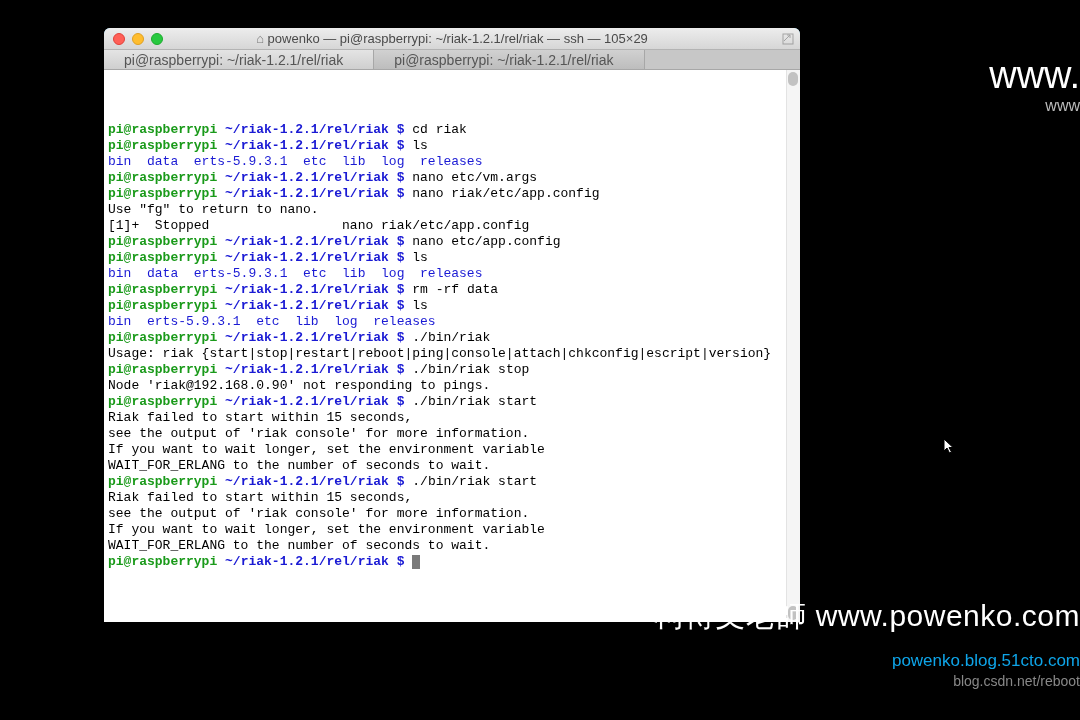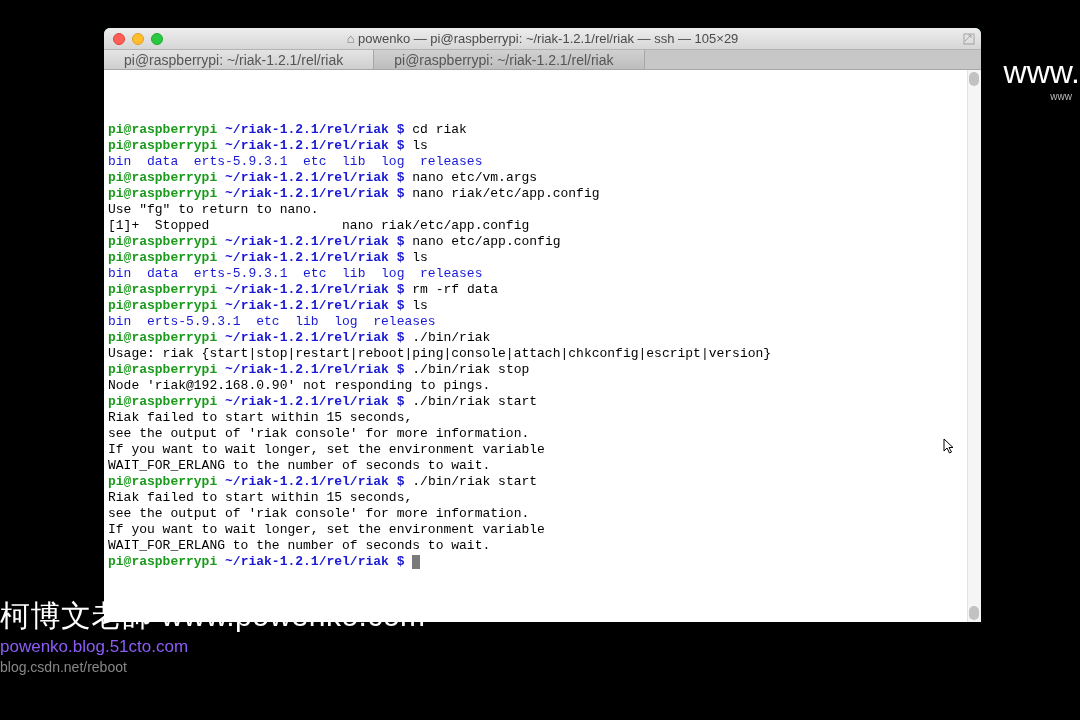--- a/index.html
+++ b/index.html
@@ -11,27 +11,27 @@
     font-family: Menlo, Monaco, "Courier New", monospace;
     position: relative;
   }
   .bg-text {
     position: absolute;
     right: 0;
     top: 54px;
     color: #fff;
     font-family: Arial, sans-serif;
   }
-  .bg-text .l1 { font-size: 32px; font-weight: 400; }
-  .bg-text .l2 { font-size: 10px; color: #bbb; text-align: right; padding-right: 8px; }
+  .bg-text .l1 { font-size: 38px; font-weight: 400; }
+  .bg-text .l2 { font-size: 16px; color: #bbb; text-align: right; }
   .terminal-window {
     position: absolute;
     left: 104px;
     top: 28px;
-    width: 877px;
+    width: 696px;
     background: #7dd3fc;
     border-radius: 6px 6px 0 0;
     box-shadow: 0 6px 24px rgba(0,0,0,.5);
   }
   .titlebar {
     height: 22px;
     background: linear-gradient(#ededed,#d6d6d6);
     border-bottom: 1px solid #b3b3b3;
     border-radius: 6px 6px 0 0;
     display: flex;
@@ -115,26 +115,26 @@
   .cursor {
     display: inline-block;
     width: 8px; height: 14px;
     background: #7a7a7a;
     vertical-align: text-bottom;
   }
   .footer {
     position: absolute;
     left: 0; right: 0;
     top: 596px;
-    text-align: left;
+    text-align: right;
     color: #fff;
     font-family: Arial, "Microsoft JhengHei", sans-serif;
   }
   .footer .l1 { font-size: 30px; letter-spacing: .5px; }
-  .footer .l2 { font-size: 17px; margin-top: 0; color: #8b5cf6; }
+  .footer .l2 { font-size: 17px; margin-top: 14px; color: #0ea5e9; }
   .footer .l3 { font-size: 14px; margin-top: 2px; color: #888; }
   .cursor-arrow {
     position: absolute;
     left: 943px;
     top: 438px;
     width: 12px;
     height: 18px;
   }
 </style>
 </head>

